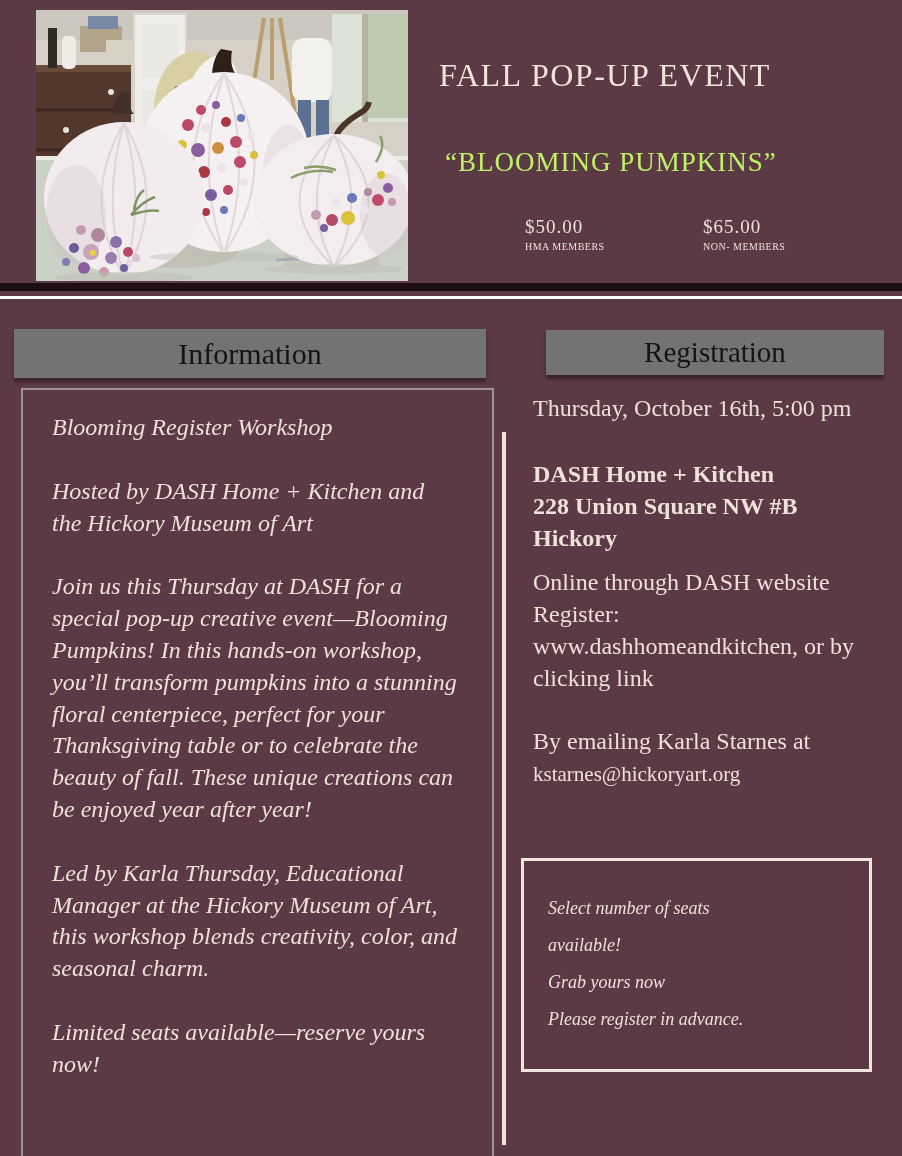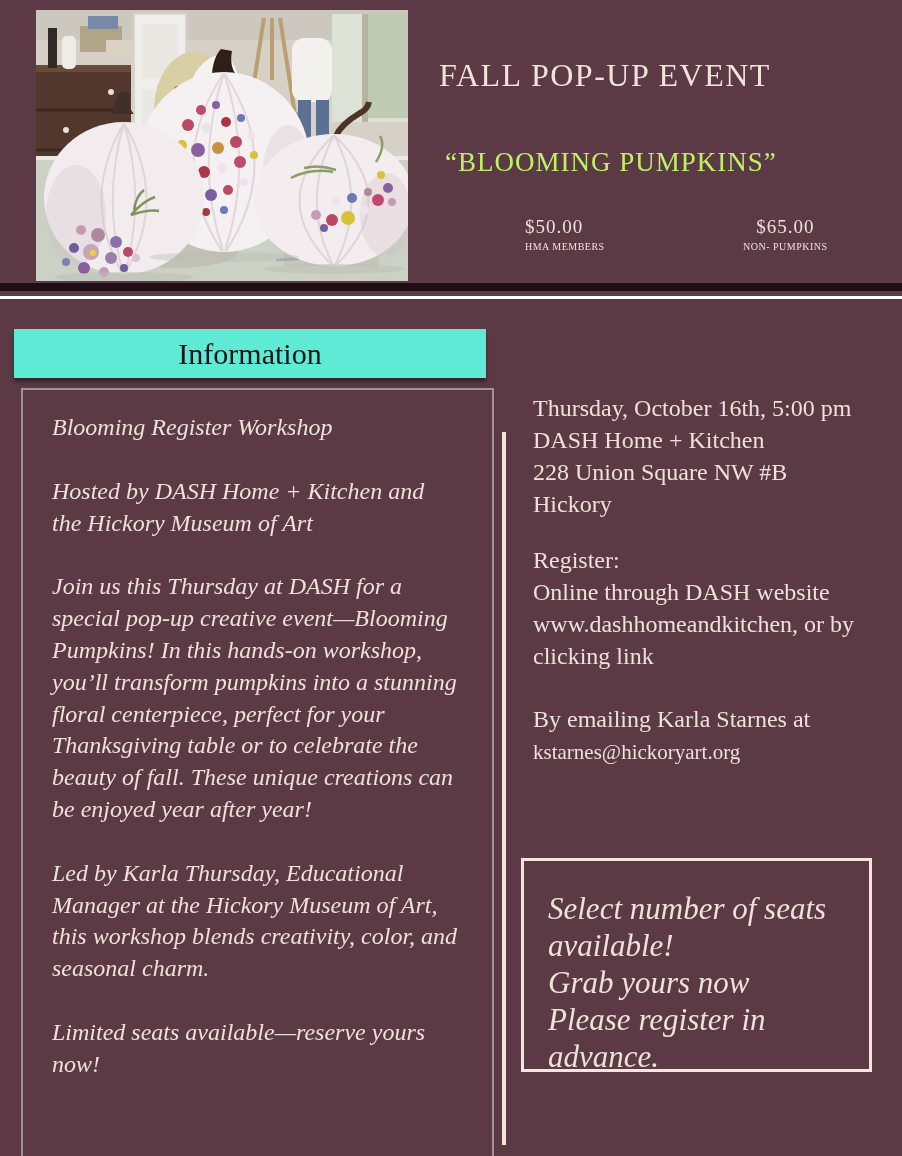--- a/index.html
+++ b/index.html
@@ -15,53 +15,53 @@
   .photo { left:36px; top:10px; width:372px; height:271px; }
   .photo svg { display:block; width:100%; height:100%; }
 
   
   .title { left:439px; top:57px; font-size:32px; letter-spacing:1.5px; color:#f0e3d9; white-space:nowrap; }
   .subtitle { left:445px; top:147px; font-size:27px; letter-spacing:1px; color:#bef264; white-space:nowrap; }
   .price { top:216px; }
   .price .amount { font-size:19px; letter-spacing:1px; }
   .price .plabel { font-size:10px; letter-spacing:0.5px; margin-top:3px; }
   .price-1 { left:525px; }
-  .price-2 { left:743px;text-align:center; }
+  .price-2 { left:703px; }
 
   
   .band-dark  { left:0; top:283px; width:902px; height:8px; background:#1e0f16; }
   .band-white { left:0; top:296px; width:902px; height:3px; background:#ffffff; }
 
   
   .sec-header {
-    background:#5eead4; color:#141414; text-align:center;
+    background:#737373; color:#141414; text-align:center;
     box-shadow:0 4px 3px rgba(20,8,12,0.45);
   }
   .info-header { left:14px; top:329px; width:472px; height:49px; font-size:30px; line-height:49px; }
   .reg-header  { left:546px; top:330px; width:338px; height:45px; font-size:29px; line-height:45px; }
 
   
   .info-box { left:21px; top:388px; width:469px; height:800px; border:2px solid #9e9397; }
   .info-text { left:52px; top:412px; width:432px; font-style:italic; font-size:24px; line-height:31.8px; }
   .para { white-space:pre-line; margin:0 0 32px 0; }
 
   
   .vline { left:502px; top:432px; width:4px; height:713px; background:#f3e7db; }
 
   
   .reg-text { left:533px; top:392px; width:362px; font-size:24px; line-height:32px; }
   .lines { white-space:pre-line; }
-  .reg-datetime { }
-  .reg-venue { margin-bottom:24px; }
+  .reg-datetime { margin-bottom:34px; }
+  .reg-venue { margin-bottom:12px;font-weight:bold; }
   .reg-methods { margin-bottom:31px; }
   .reg-email { font-size:21px; line-height:30px; margin-top:2px; }
 
   
   .seats-box { left:521px; top:858px; width:345px; height:208px; border:3px solid #f3e7db; }
-  .seats-text { margin:29px 0 0 24px; font-style:italic; font-size:31px; line-height:37px; white-space:pre-line;font-family:Liberation Serif, serif; }
+  .seats-text { margin:29px 0 0 24px; font-style:italic; font-size:18px; line-height:37px; white-space:pre-line;font-family:Liberation Serif, serif; }
 </style>
 </head>
 <body>
 
 <div class="page">
 
   <div class="abs photo">
     <svg viewBox="0 0 372 271" xmlns="http://www.w3.org/2000/svg">
 
       <rect width="372" height="271" fill="#d6d0c6"></rect>
@@ -227,27 +227,28 @@
 
   <div class="abs title">FALL POP-UP EVENT</div>
   <div class="abs subtitle">“BLOOMING PUMPKINS”</div>
 
   <div class="abs price price-1">
     <div class="amount">$50.00</div>
     <div class="plabel">HMA MEMBERS</div>
   </div>
   <div class="abs price price-2">
     <div class="amount">$65.00</div>
-    <div class="plabel">NON- PUMPKINS</div>
+    <div class="plabel">NON- MEMBERS</div>
   </div>
 
   <div class="abs band-dark"></div>
   <div class="abs band-white"></div>
 
   <div class="abs sec-header info-header">Information</div>
+  <div class="abs sec-header reg-header">Registration</div>
 
   <div class="abs info-box"></div>
   <div class="abs info-text">
     <div class="para">Blooming Register Workshop</div>
     <div class="para">Hosted by DASH Home + Kitchen  and
 the Hickory Museum of  Art</div>
     <div class="para">Join us this Thursday at DASH for a
 special pop-up creative event—Blooming
 Pumpkins! In this hands-on workshop,
 you’ll transform pumpkins into a stunning
@@ -264,22 +265,22 @@
   </div>
 
   <div class="abs vline"></div>
 
   <div class="abs reg-text">
     <div class="reg-datetime">Thursday, October 16th, 5:00 pm</div>
     <div class="lines reg-venue">DASH Home + Kitchen
 228 Union Square NW #B
 Hickory</div>
     <div class="reg-methods">
+      <div>Online through DASH website</div>
       <div>Register:</div>
-      <div>Online through DASH website</div>
       <div>www.dashhomeandkitchen, or by</div>
       <div>clicking link</div>
     </div>
     <div>By emailing Karla Starnes at</div>
     <div class="reg-email">kstarnes@hickoryart.org</div>
   </div>
 
   <div class="abs seats-box">
     <div class="seats-text">Select number of  seats
 available!

